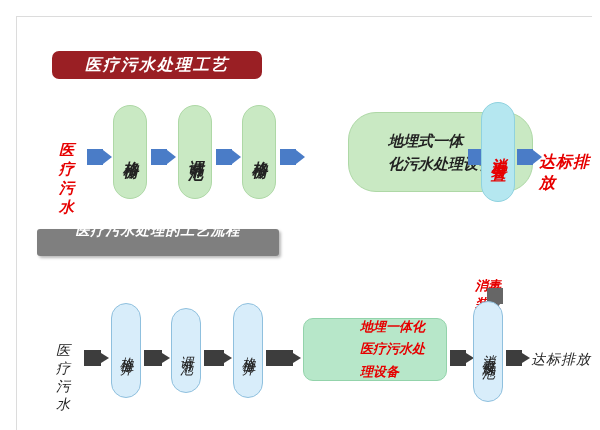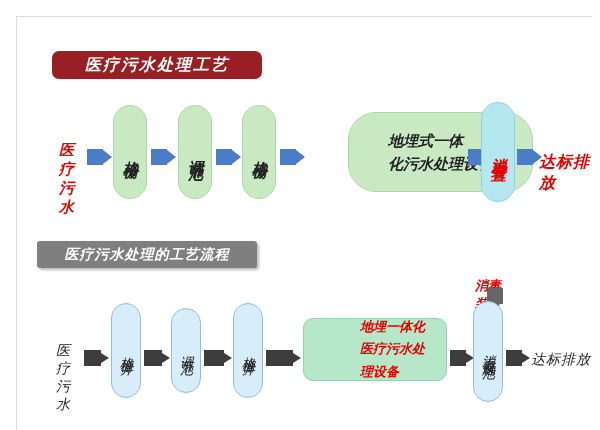--- a/index.html
+++ b/index.html
@@ -102,21 +102,21 @@
   <div class="arrow-blue abs" style="left:451px; top:132px; width:5px;"></div>
 
   <div class="pill pill-cyan abs" style="left:464px; top:85px; width:34px; height:100px;">
     <span class="vtext red bold t15">消毒装置</span>
   </div>
 
   <div class="arrow-blue abs" style="left:500px; top:132px; width:4px;"></div>
 
   <div class="abs red bold t16" style="left:514px; top:127px; width:76px; letter-spacing:1px;">达标排放</div>
 
-  <div class="banner-gray abs" style="left:20px; top:224px; width:220px; height:27px;">
+  <div class="banner-gray abs" style="left:20px; top:212px; width:242px; height:27px;align-items:flex-end;">
     <span>医疗污水处理的工艺流程</span>
   </div>
 
   <div class="abs red bold t13" style="left:445px; top:252px; width:52px; text-align:center;">消毒装置</div>
 
   <div class="v-arrow abs" style="left:470px; top:271px; height:11px;"></div>
 
   <div class="abs preline t14" style="left:31px; top:316px; width:34px; line-height:18px;">医疗
 污水</div>
 

